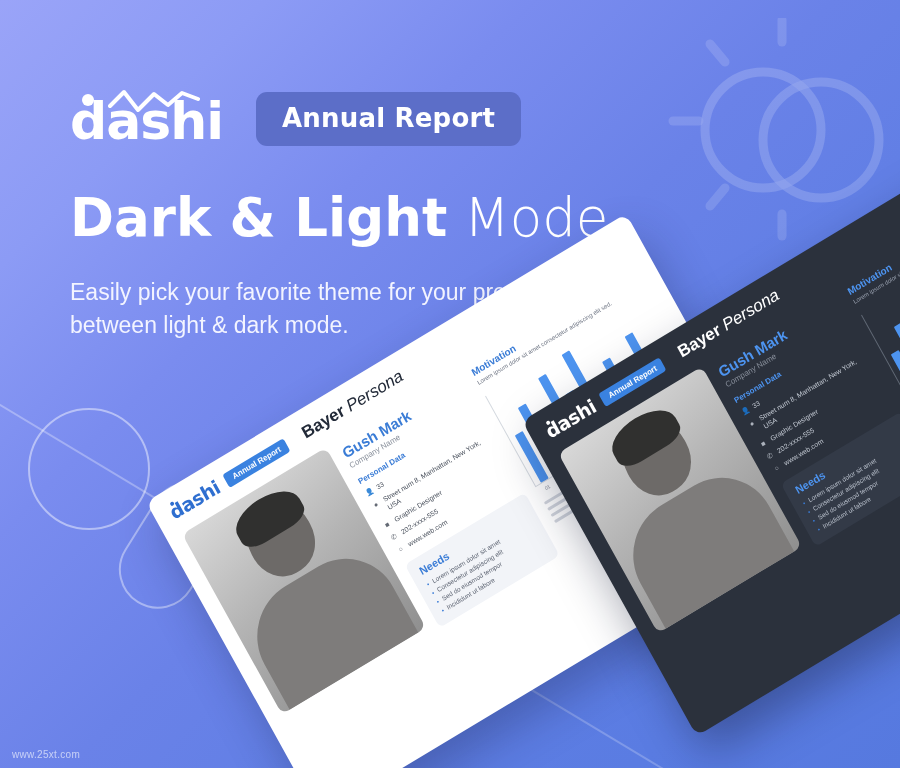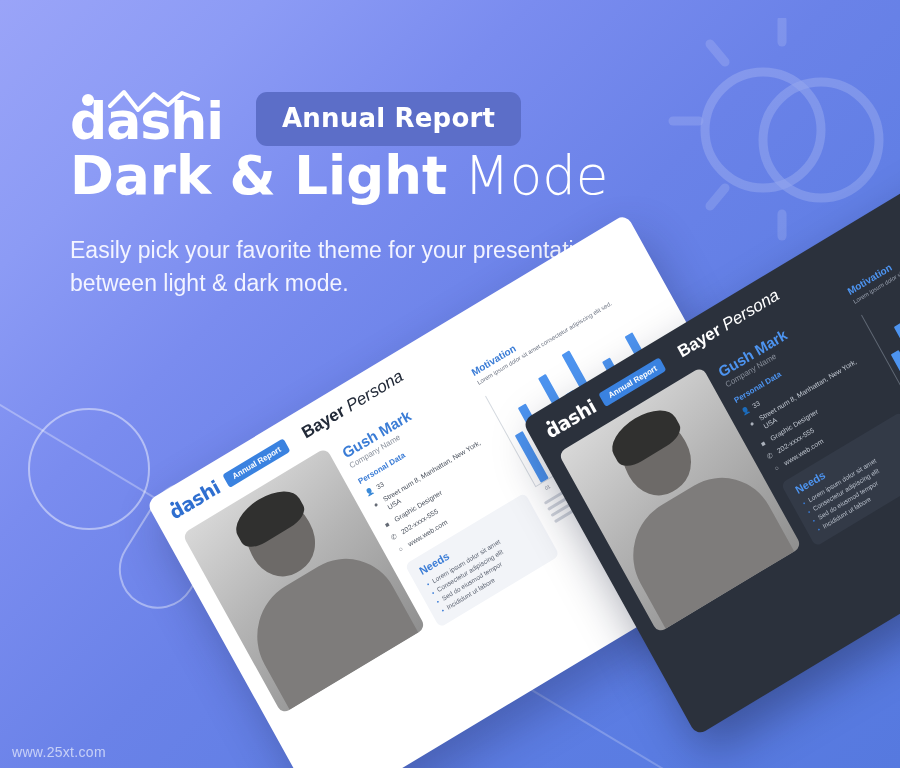--- a/index.html
+++ b/index.html
@@ -65,21 +65,21 @@
   }
 
   #annual-report-badge {
     background:#5c6ec8; color:#fff;
     font-size:26px; font-weight:700; letter-spacing:.2px;
     padding:11px 26px 13px; border-radius:11px;
     font-family:"DejaVu Sans", sans-serif;
     white-space:nowrap;
   }
 
-  #page-title { font-size:53px; line-height:1.06; color:#fff;
+  #page-title { margin-top:42px; font-size:53px; line-height:1.06; color:#fff;
                 font-family:"DejaVu Sans", sans-serif; white-space:nowrap; }
   #page-title .strong { font-weight:700; }
   #page-title .light  { font-weight:300; }
 
   #page-subtitle {
     margin-top:30px; font-size:23px; line-height:1.42; color:#f3f4ff;
     font-weight:400; max-width:540px;
   }
 
   
@@ -170,21 +170,21 @@
   .chart-axis { display:flex; gap:7px; padding-left:6px; margin-top:3px; }
   .chart-axis span { width:9px; font-size:5px; text-align:center; }
   #light-slide .chart-axis span { color:#8a909c; }
 
   .textlines { margin-top:8px; }
   .textlines .ln { height:3px; border-radius:2px; background:rgba(150,160,178,.45); margin-bottom:4px; }
 
   
   #watermark {
     position:absolute; left:12px; bottom:8px;
-    font-size:14px; color:rgba(255,255,255,.62); letter-spacing:.3px;
+    font-size:10px; color:rgba(255,255,255,.62); letter-spacing:.3px;
   }
 </style>
 </head>
 <body>
 
 <svg id="sun-motif" class="deco" viewBox="0 0 250 230">
   <circle cx="108" cy="112" r="58" fill="none" stroke="#ffffff" stroke-width="9" opacity=".55"></circle>
   <circle cx="166" cy="122" r="58" fill="none" stroke="#ffffff" stroke-width="9" opacity=".55"></circle>
   <g stroke="#ffffff" stroke-width="9" stroke-linecap="round" opacity=".45">
     <line x1="127" y1="2" x2="127" y2="24"></line>

